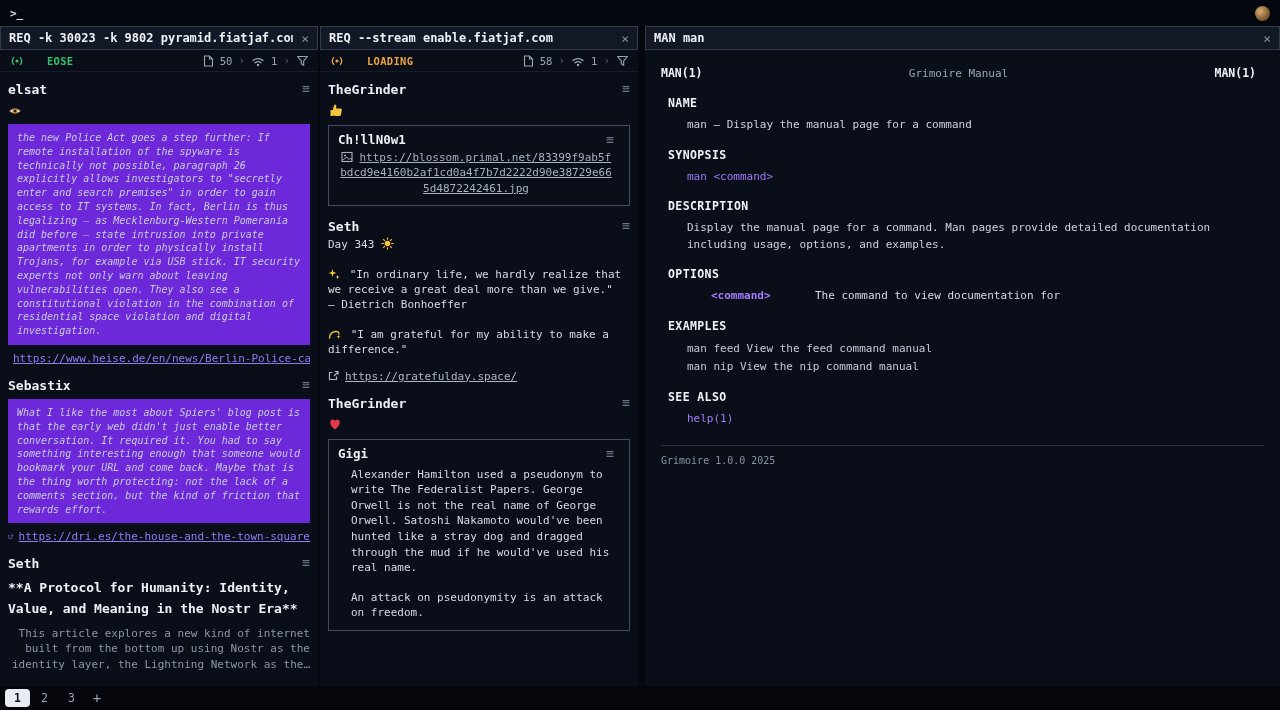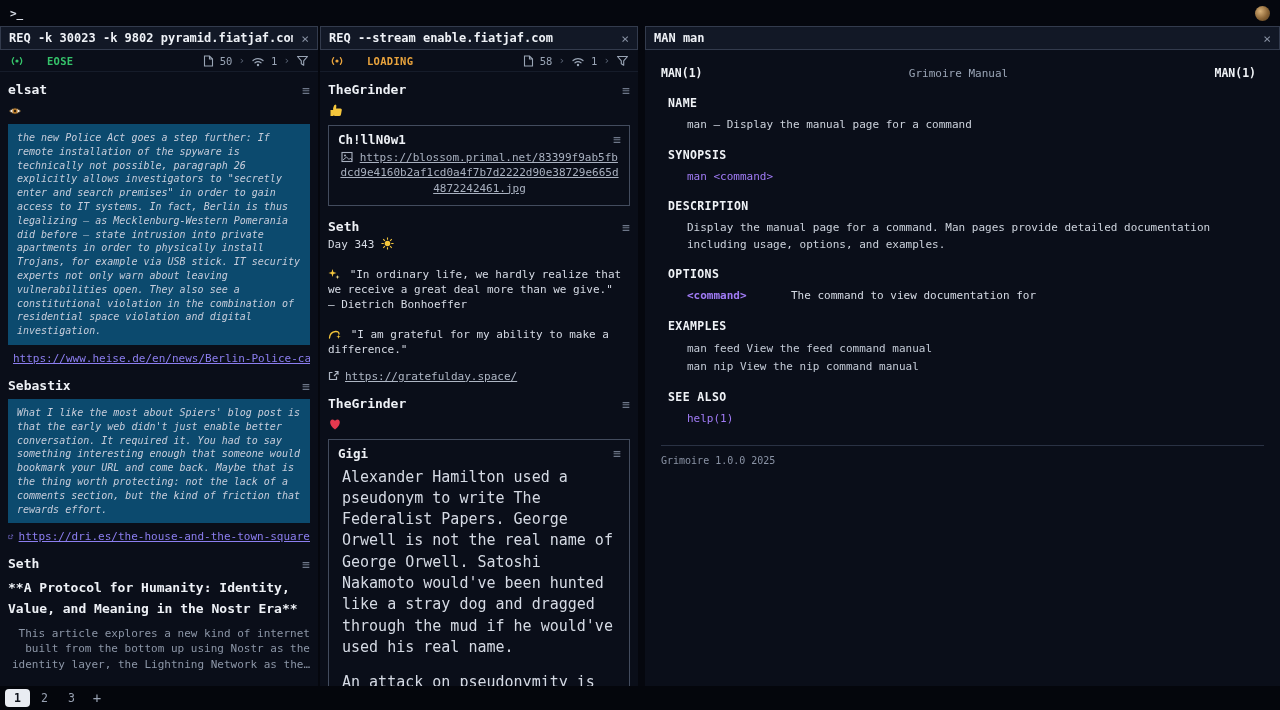--- a/index.html
+++ b/index.html
@@ -38,62 +38,62 @@
   .status-state { font-weight:bold; letter-spacing:.3px; }
   .state-eose { color:#35c26a; }
   .state-loading { color:#e8a33d; }
   .status-right { margin-left:auto; display:flex; align-items:center; gap:6px; }
   .chev { color:#5b6475; font-size:11px; }
   .icon { display:inline-block; vertical-align:-2px; }
 
   .content { flex:1 1 auto; overflow:hidden; padding:8px 8px 0 8px; }
 
   
-  .item-header { display:flex; align-items:flex-end; margin-top:13px; }
+  .item-header { display:flex; align-items:flex-start; margin-top:13px; }
   .item-header.first { margin-top:2px; }
   .author { font-size:13px; font-weight:bold; color:#eef1f6; }
   .menu-icon { margin-left:auto; color:#6e7789; font-size:13px; line-height:1; }
   .emoji-row { margin:5px 0 4px 0; height:16px; }
 
-  .quote { background:#0c4a6e; padding:7px 9px; margin:6px 0 7px 0;
+  .quote { background:#6d28d9; padding:7px 9px; margin:6px 0 7px 0;
            font-style:italic; font-size:10px; line-height:1.38; color:#c7cddb; }
 
   .link-row { display:flex; align-items:center; gap:5px; margin:6px 0 4px 0;
               font-size:11px; white-space:nowrap; overflow:hidden; }
   .link-row a, .link-row .lnk { text-decoration:underline; white-space:nowrap; }
   .lnk-purple { color:#8c7ef0; }
   .lnk-grey   { color:#aeb6c4; }
 
   .article-title { font-size:13px; font-weight:bold; color:#eef1f6;
                    line-height:1.6; margin:7px 0 6px 0; }
   .summary { font-size:11px; line-height:1.4; color:#8c96a7;text-align:right; }
 
   .para { font-size:11px; line-height:1.4; color:#d5dae4; margin:7px 0; }
   .para .icon { margin-right:3px; }
 
-  .card { border:1px solid #434c5e; margin:7px 0 10px 0; padding:6px 8px 9px 9px; }
+  .card { border:1px solid #434c5e; margin:7px 0 10px 0; padding:6px 15px 9px 9px; }
   .card-header { display:flex; align-items:center; margin-bottom:3px; }
   .card-author { font-size:12.5px; font-weight:bold; color:#eef1f6; }
   .card-link { font-size:11px; color:#a9b1c0; text-align:center;
                word-break:break-all; line-height:1.4; }
   .card-link .lnk { text-decoration:underline; color:#a9b1c0; }
-  .card p.cpara { font-size:15px; line-height:1.42; color:#d5dae4; margin:6px 0 0 4px; }
+  .card p.cpara { font-size:11px; line-height:1.42; color:#d5dae4; margin:6px 0 0 13px; }
   .card p.cpara + p.cpara { margin-top:14px; }
 
   
   .man-content { flex:1 1 auto; overflow:hidden; padding:10px 16px; font-size:11px; }
   .man-hdr { display:flex; align-items:center; margin:6px 8px 16px 0; }
   .man-hdr .mh-side { font-weight:bold; color:#f0f3f7; font-size:11.5px; }
   .man-hdr .mh-center { flex:1; text-align:center; color:#9aa5b6; }
   .man-section-h { font-size:11.5px; font-weight:bold; color:#f0f3f7;
                    margin:14px 0 7px 0; letter-spacing:.4px;padding-left:7px; }
   .man-indent { margin-left:26px; line-height:1.5; color:#ccd2dc; }
   .purple { color:#a07bf5; }
   .opt-row { display:flex; margin-left:26px; line-height:1.5; }
-  .opt-term { width:104px; flex:0 0 104px; font-weight:bold; }
+  .opt-term { width:104px; flex:0 0 104px; font-weight:bold;margin-left:24px; }
   .ex-line { margin-left:26px; line-height:1.65; color:#c3cad6; }
   .man-hr { border:none; border-top:1px solid #2a3244; margin:18px 0 9px 0; }
   .man-footer { font-size:10px; color:#8a93a5; }
 
   
   .bottombar { height:24px; flex:0 0 24px; background:#04060c; display:flex;
                align-items:center; padding:0 5px; gap:2px; }
   .tab { font-size:11.5px; color:#98a1b2; padding:0 9px; height:18px;
          line-height:18px; border-radius:4px; }
   .tab.active { background:#e9ecf2; color:#10141d; font-weight:bold; }

